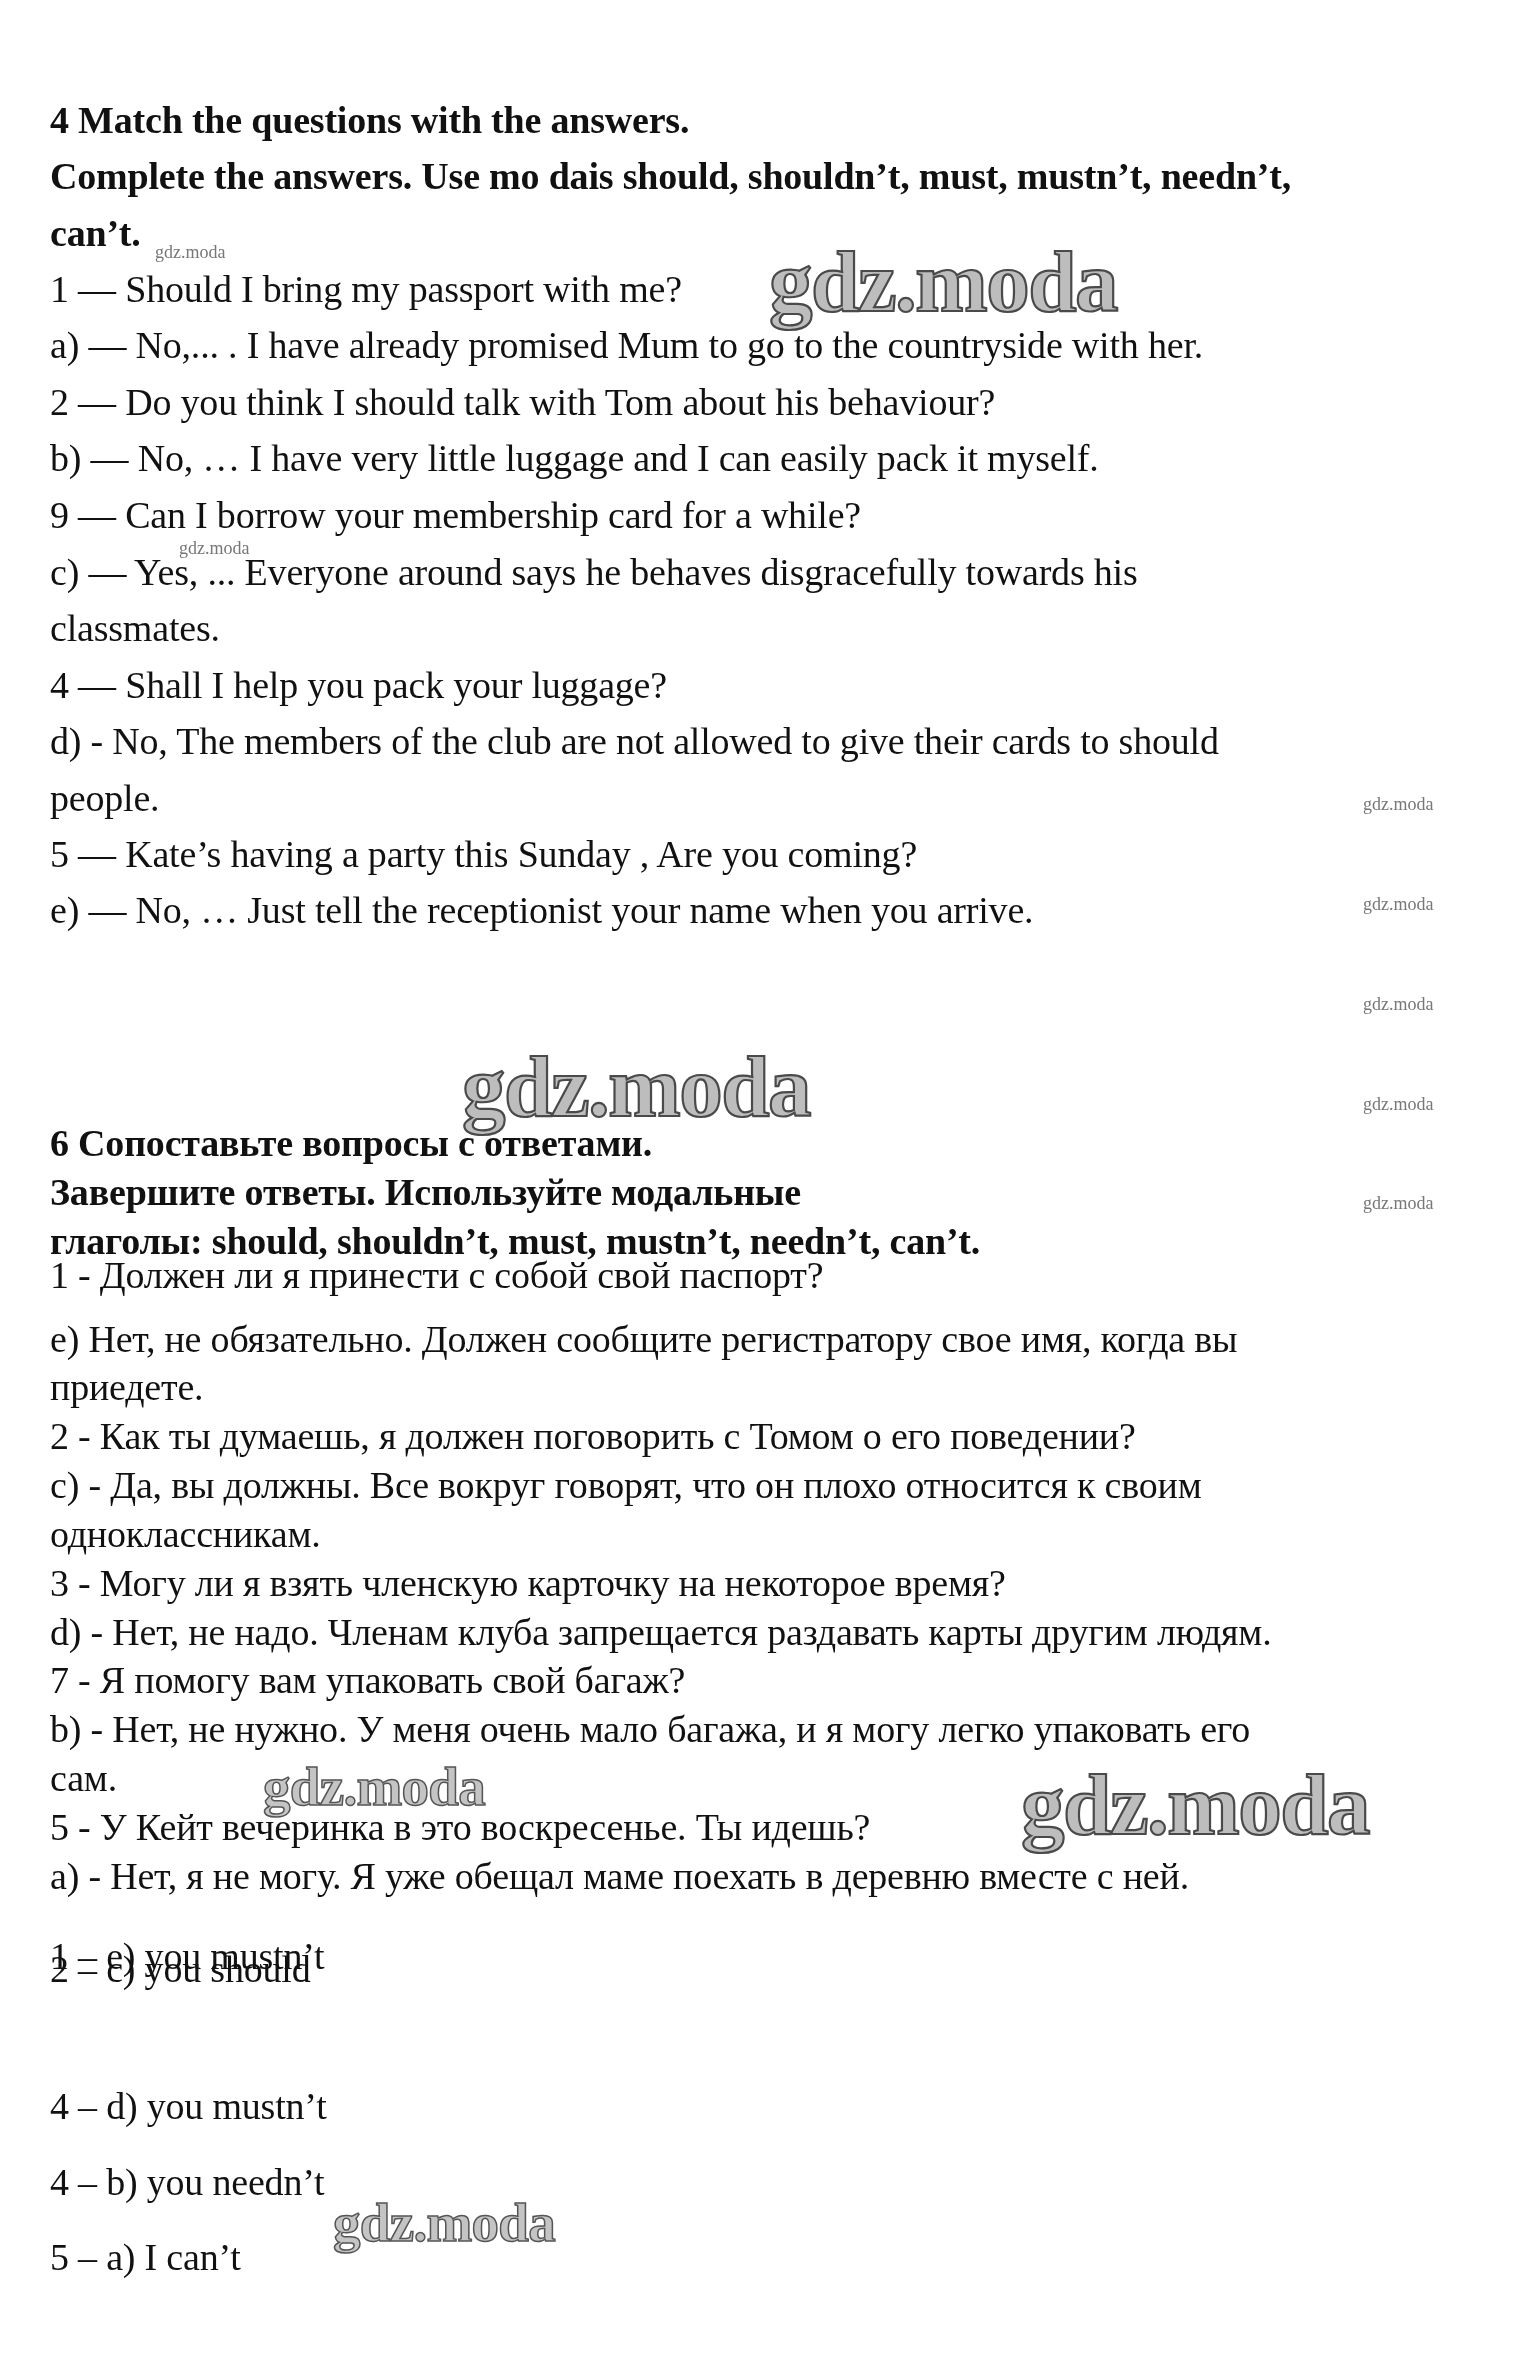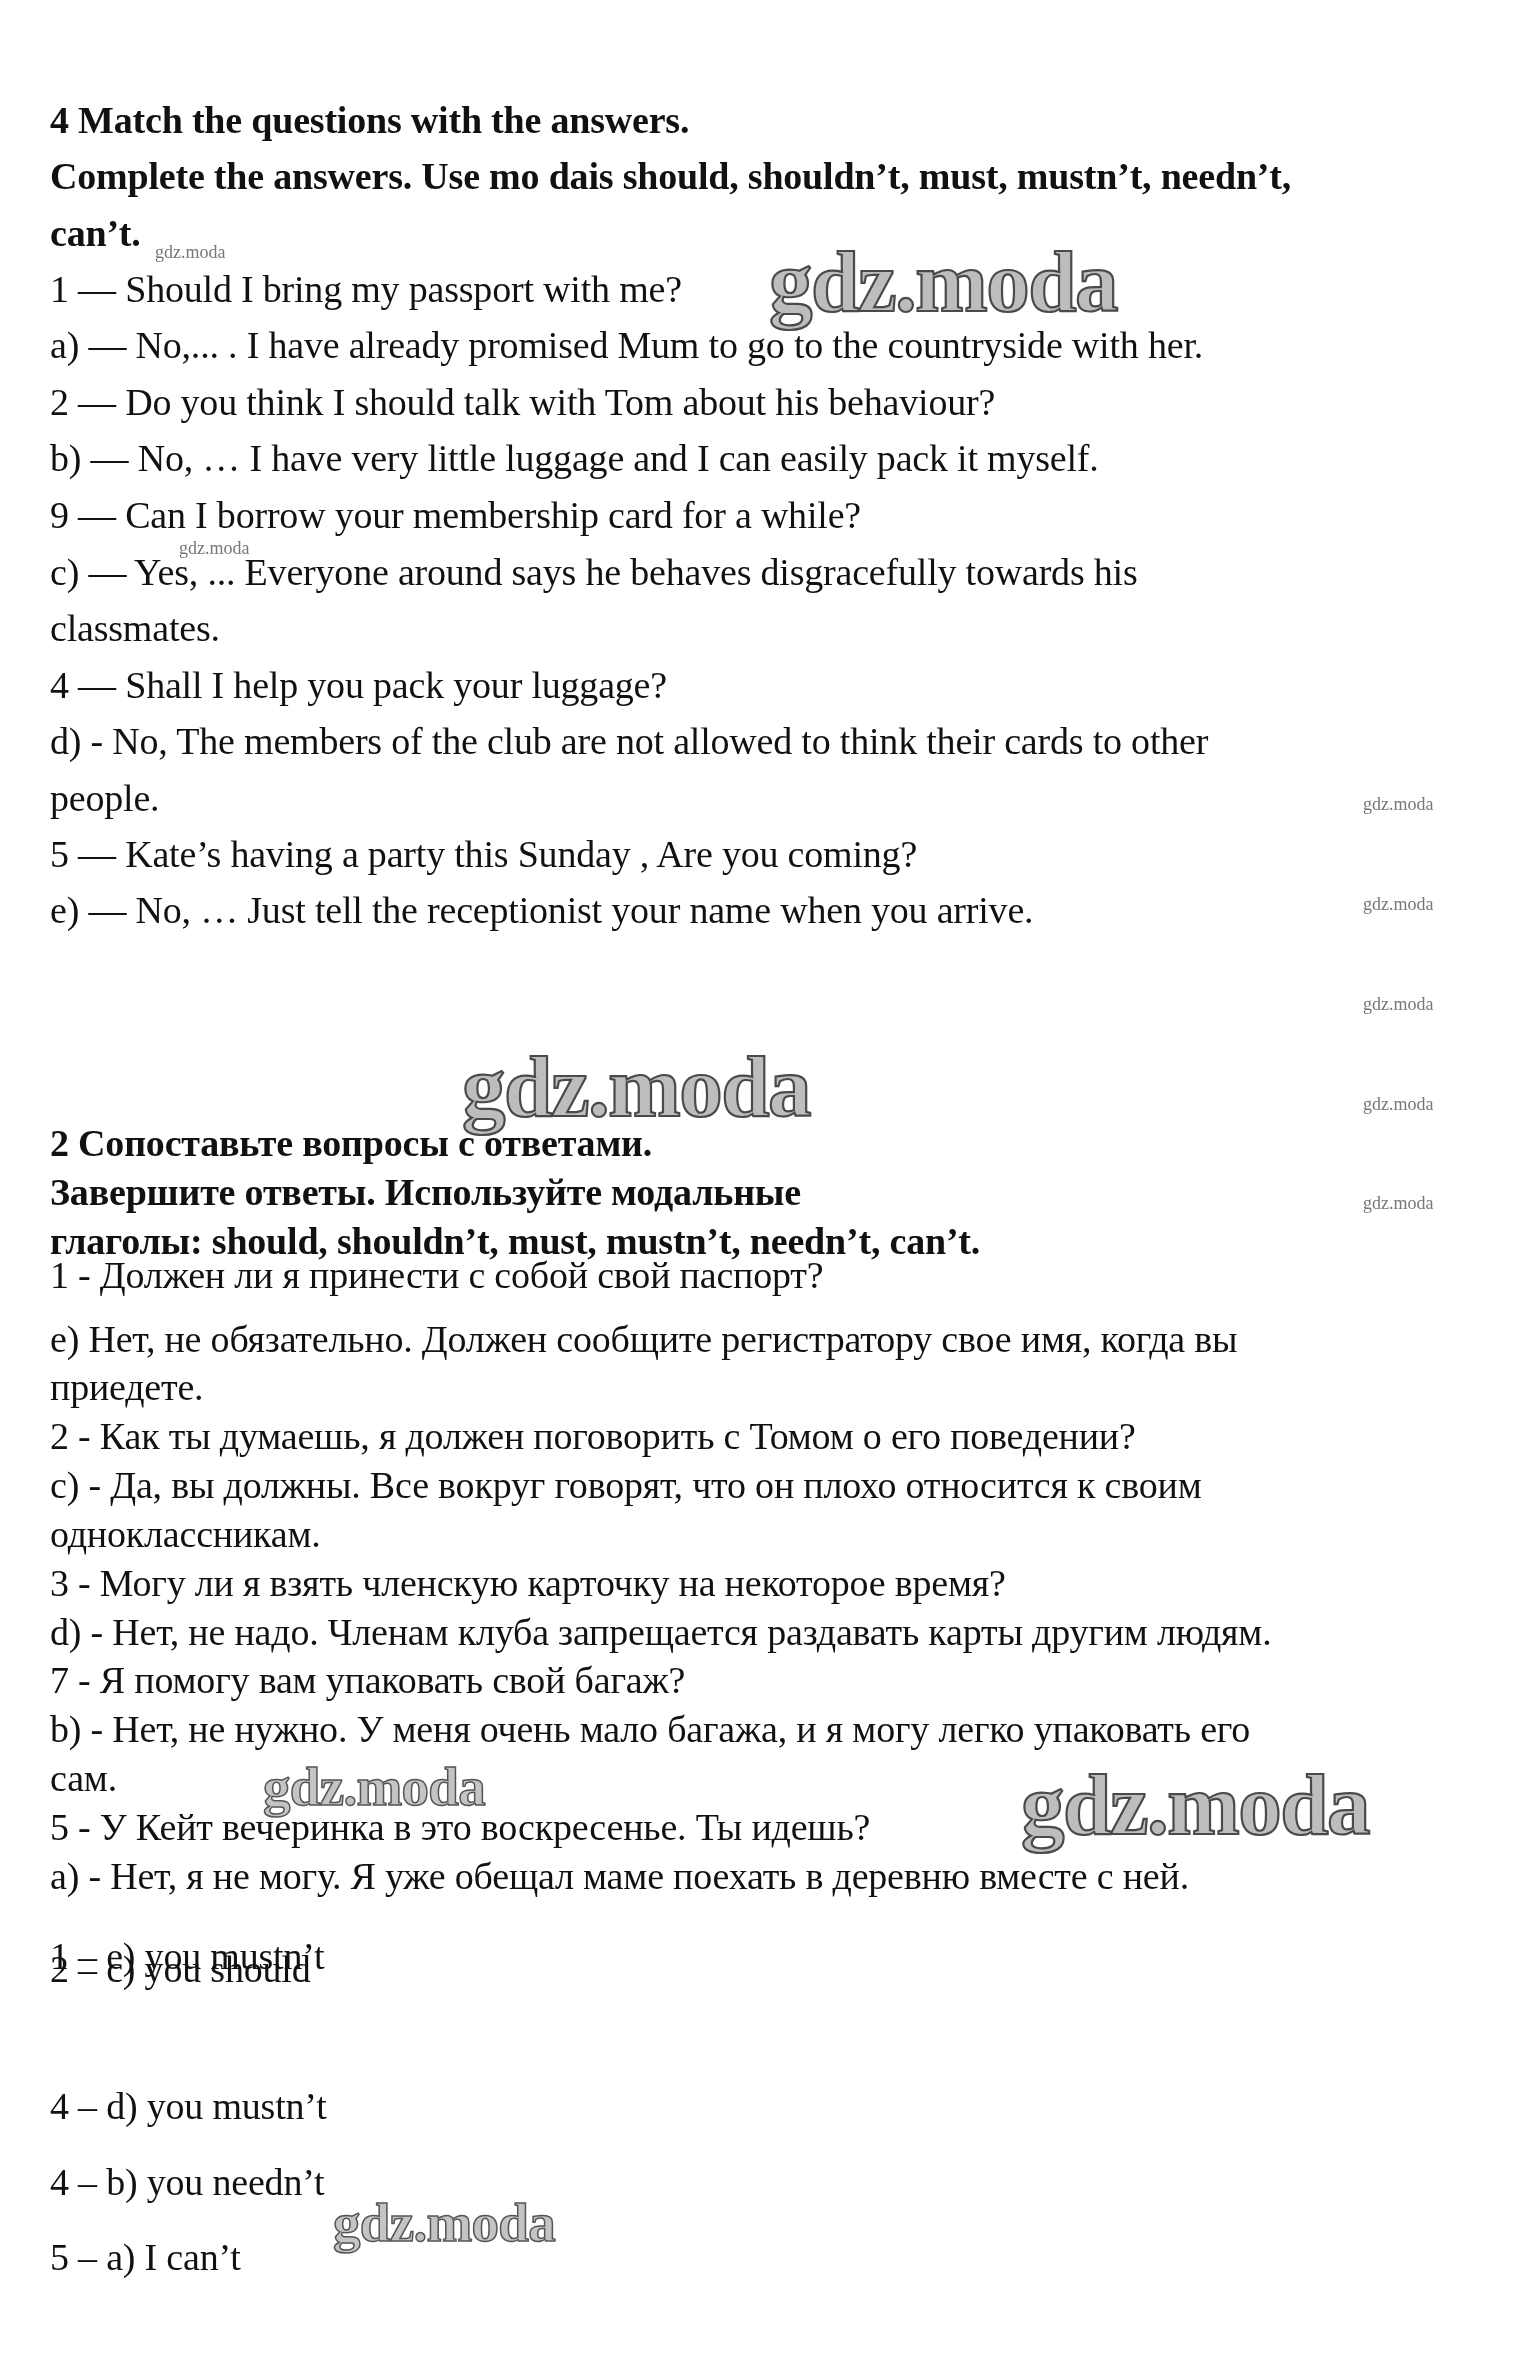--- a/index.html
+++ b/index.html
@@ -21,28 +21,28 @@
   <div class="line bold" style="top:157px">Complete the answers. Use mo dais should, shouldn’t, must, mustn’t, needn’t,</div>
   <div class="line bold" style="top:214px">can’t.</div>
   <div class="line" style="top:270px">1 — Should I bring my passport with me?</div>
   <div class="line" style="top:326px">a) — No,... . I have already promised Mum to go to the countryside with her.</div>
   <div class="line" style="top:383px">2 — Do you think I should talk with Tom about his behaviour?</div>
   <div class="line" style="top:439px">b) — No, … I have very little luggage and I can easily pack it myself.</div>
   <div class="line" style="top:496px">9 — Can I borrow your membership card for a while?</div>
   <div class="line" style="top:553px">c) — Yes, ... Everyone around says he behaves disgracefully towards his</div>
   <div class="line" style="top:609px">classmates.</div>
   <div class="line" style="top:666px">4 — Shall I help you pack your luggage?</div>
-  <div class="line" style="top:722px">d) - No, The members of the club are not allowed to think their cards to other</div>
+  <div class="line" style="top:722px">d) - No, The members of the club are not allowed to give their cards to should</div>
   <div class="line" style="top:779px">people.</div>
   <div class="line" style="top:835px">5 — Kate’s having a party this Sunday , Are you coming?</div>
   <div class="line" style="top:891px">e) — No, … Just tell the receptionist your name when you arrive.</div>
 </div>
 
 <div>
-  <div class="line bold" style="top:1124px">2 Сопоставьте вопросы с ответами.</div>
+  <div class="line bold" style="top:1124px">6 Сопоставьте вопросы с ответами.</div>
   <div class="line bold" style="top:1173px">Завершите ответы. Используйте модальные</div>
   <div class="line bold" style="top:1222px">глаголы: should, shouldn’t, must, mustn’t, needn’t, can’t.</div>
   <div class="line" style="top:1256px">1 - Должен ли я принести с собой свой паспорт?</div>
   <div class="line" style="top:1320px">e) Нет, не обязательно. Должен сообщите регистратору свое имя, когда вы</div>
   <div class="line" style="top:1368px">приедете.</div>
   <div class="line" style="top:1417px">2 - Как ты думаешь, я должен поговорить с Томом о его поведении?</div>
   <div class="line" style="top:1466px">c) - Да, вы должны. Все вокруг говорят, что он плохо относится к своим</div>
   <div class="line" style="top:1515px">одноклассникам.</div>
   <div class="line" style="top:1564px">3 - Могу ли я взять членскую карточку на некоторое время?</div>
   <div class="line" style="top:1613px">d) - Нет, не надо. Членам клуба запрещается раздавать карты другим людям.</div>

